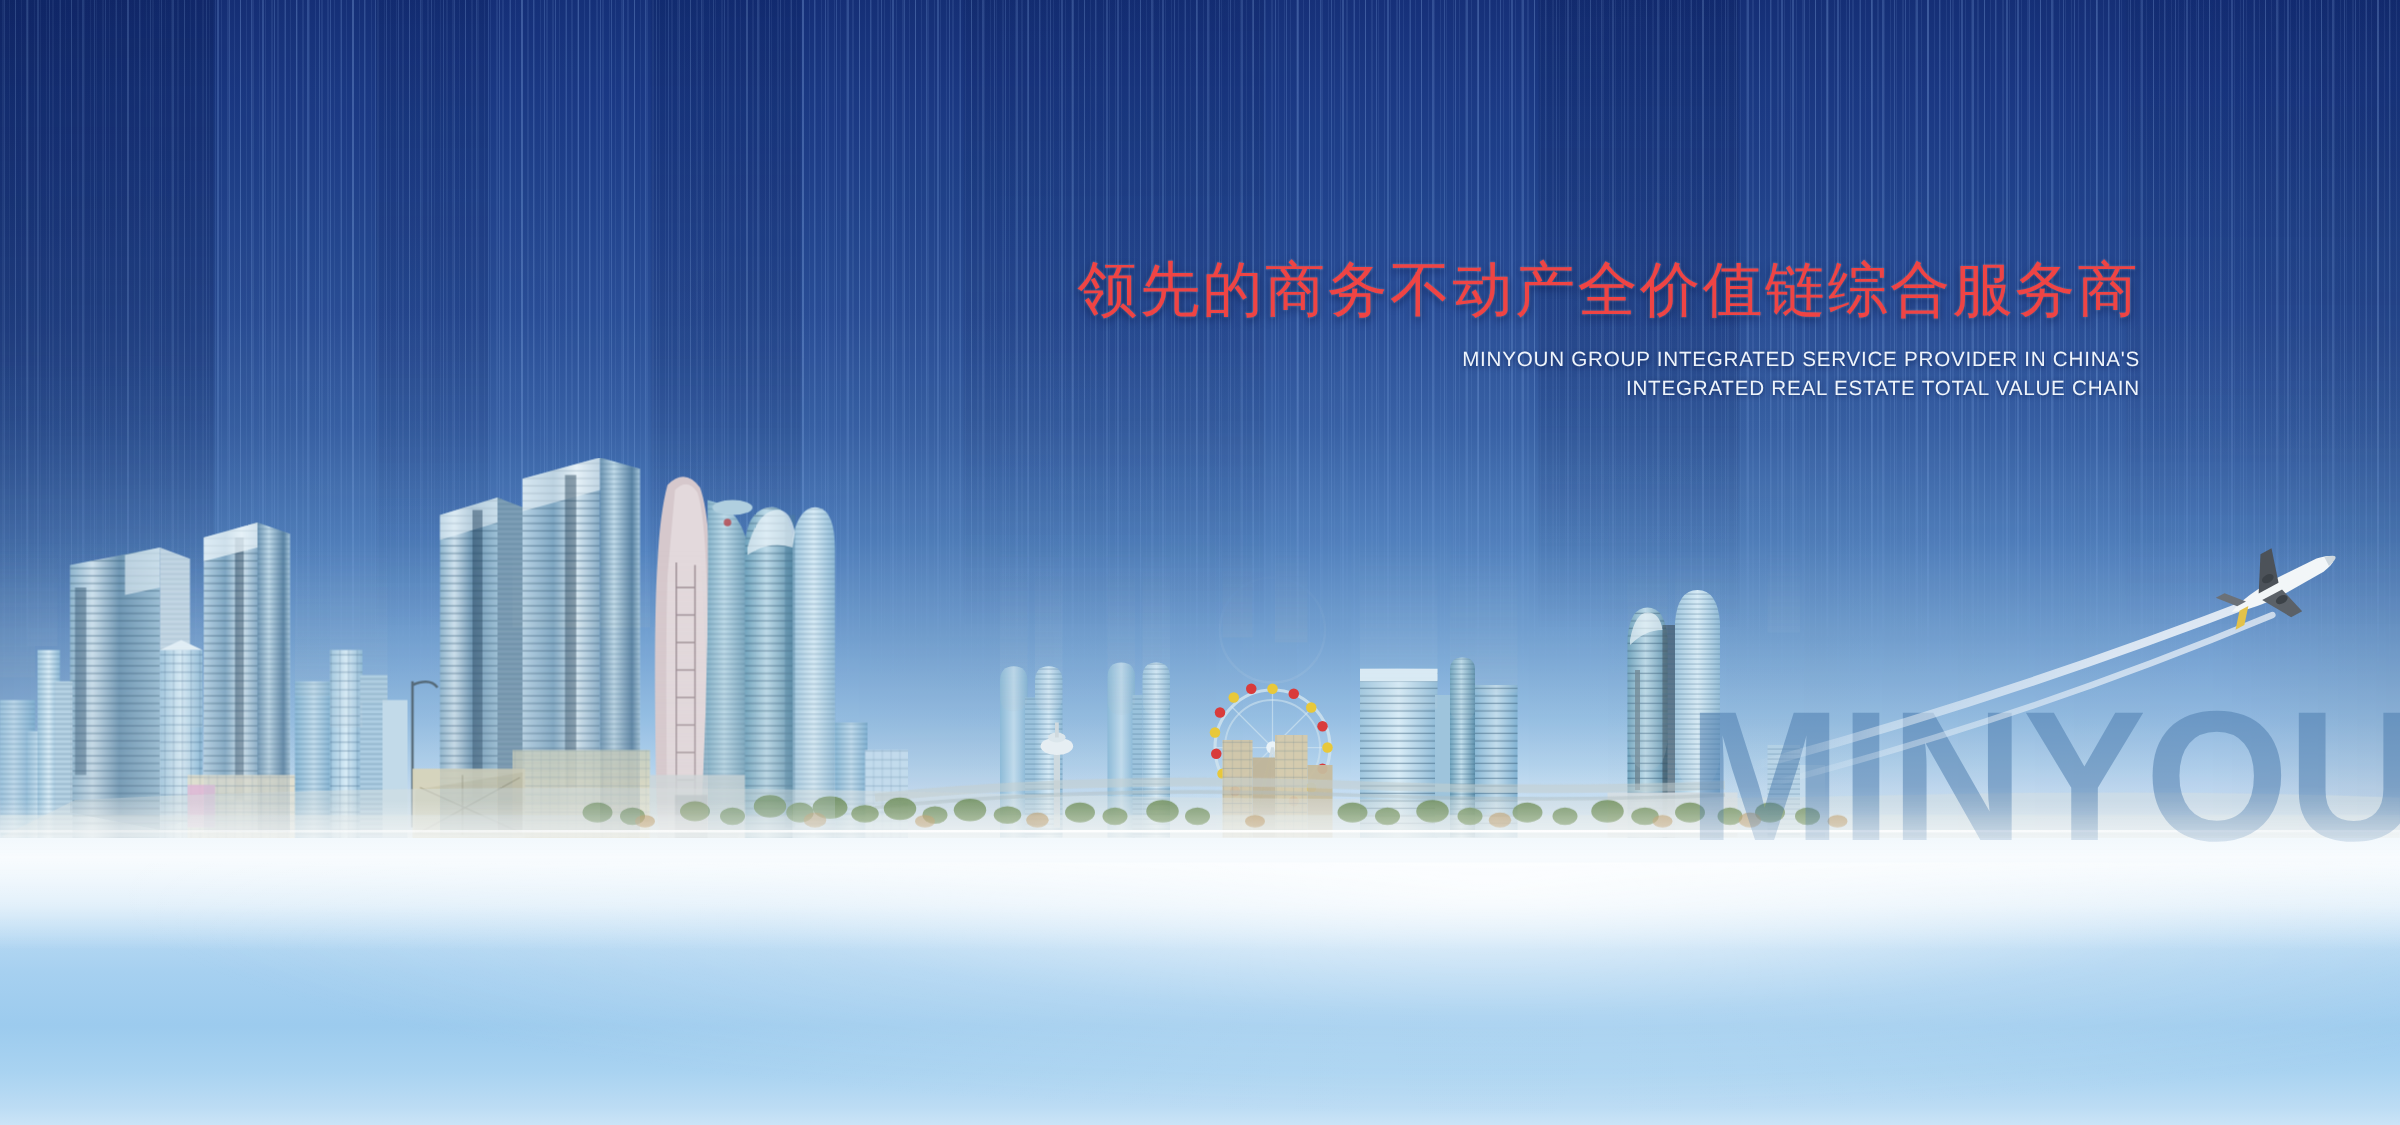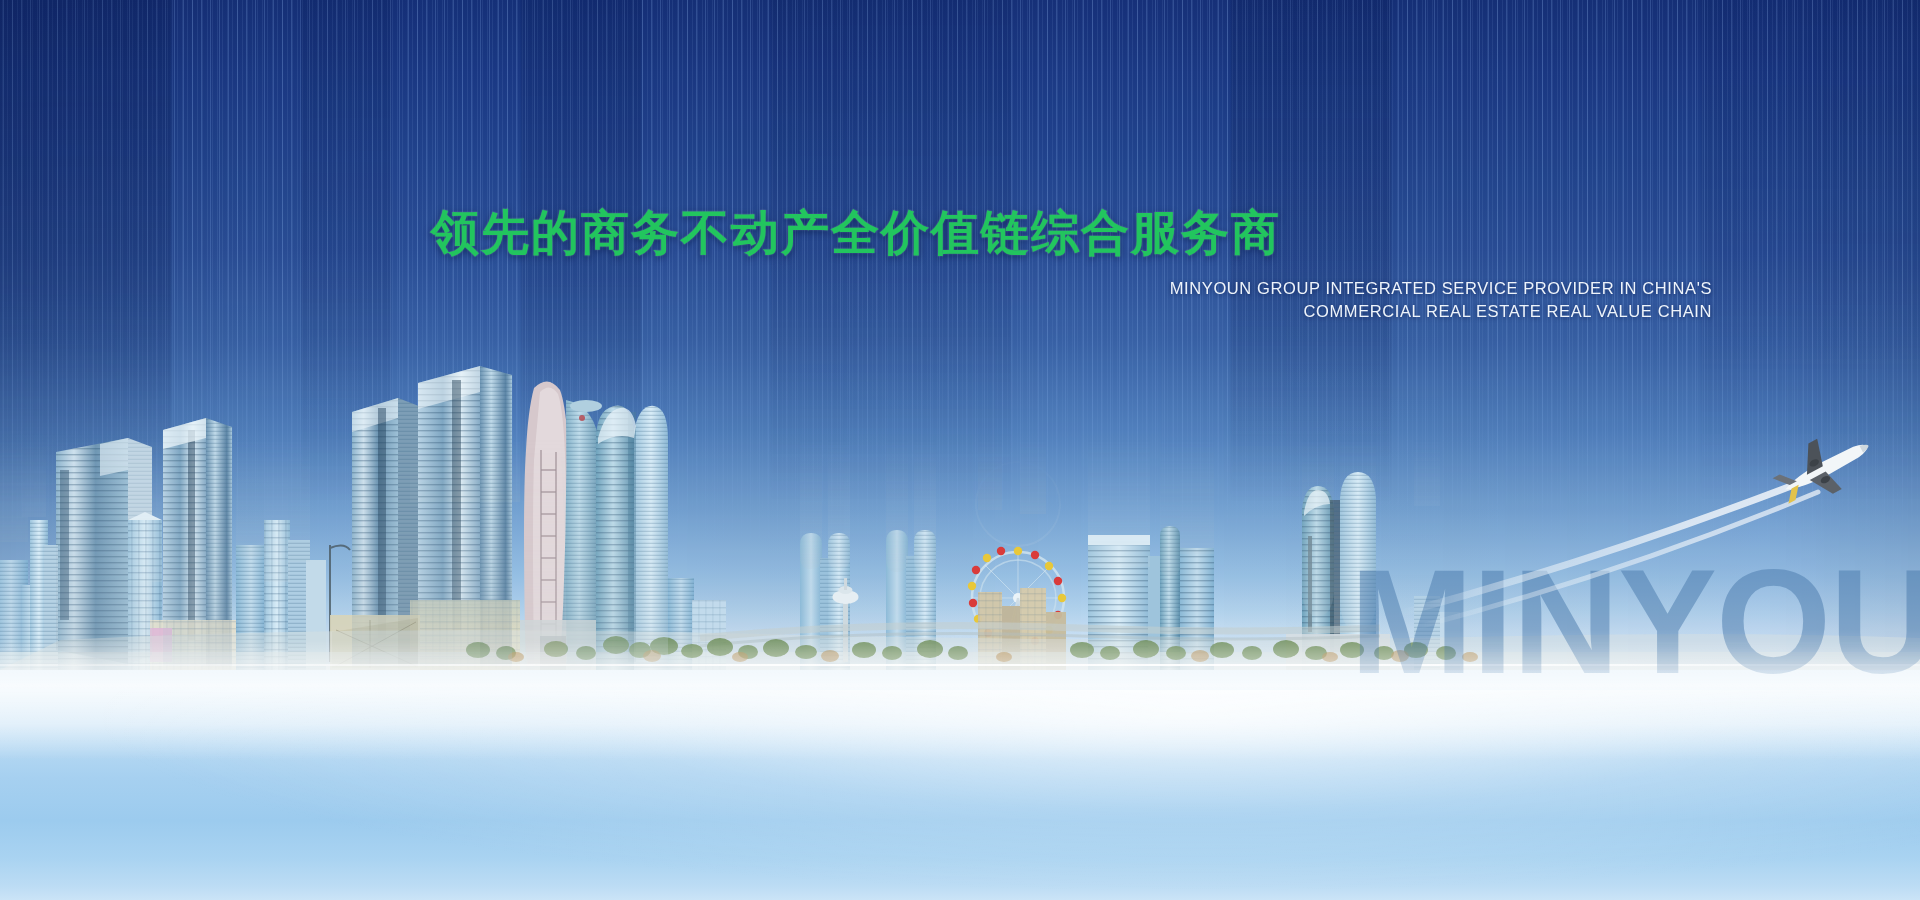--- a/index.html
+++ b/index.html
@@ -90,27 +90,26 @@
   }
 
   
   .copy {
     position:absolute; left:0; top:206px; width:1712px;
     text-align:right;
     z-index:40;
   }
   .headline {
     font-size:48px;
-    font-weight:bold;
+    font-weight:normal;
     letter-spacing:2px;
-    color:#22c55e;
+    color:#ef4444;
     line-height:1.12;
     text-shadow:0 2px 7px rgba(3,18,60,.55), 0 0 2px rgba(255,255,255,.35);
     white-space:nowrap;
-    text-align:center;
   }
   .subline {
     margin-top:17px;
     font-size:16.5px;
     font-weight:500;
     letter-spacing:.6px;
     color:#eef4fb;
     line-height:1.42;
     text-shadow:0 1px 4px rgba(5,22,70,.6);
     padding-left:19px;
@@ -610,17 +609,17 @@
       <path d="M40 -4 Q48 -2 48 0 Q48 2 40 4 Z" fill="#cfd8de"></path>
     </g>
   </svg>
 
   <div class="watermark">MINYOUN</div>
 
   <div class="copy">
     <div class="headline">领先的商务不动产全价值链综合服务商</div>
     <div class="subline">
       <span>MINYOUN GROUP INTEGRATED SERVICE PROVIDER IN CHINA'S</span>
-      <span>COMMERCIAL REAL ESTATE REAL VALUE CHAIN</span>
+      <span>INTEGRATED REAL ESTATE TOTAL VALUE CHAIN</span>
     </div>
   </div>
 
 </div>
 
 </body></html>

